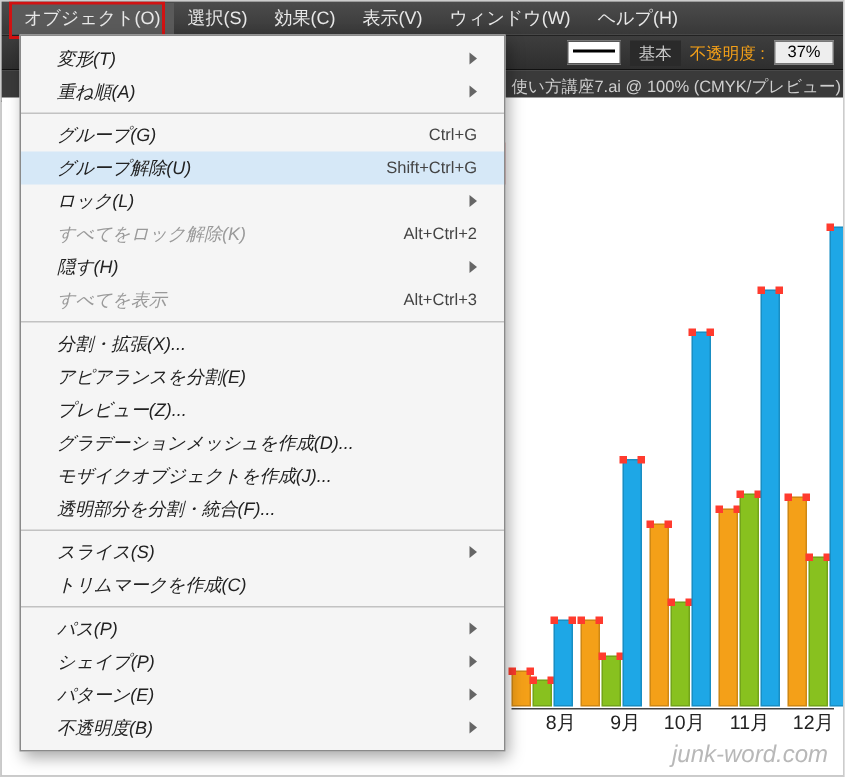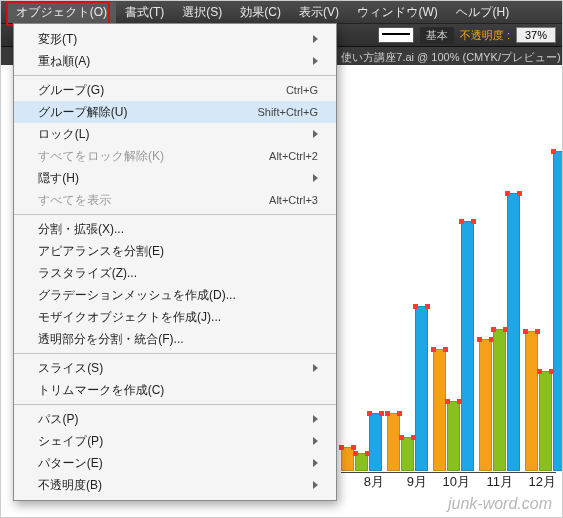--- a/index.html
+++ b/index.html
@@ -34,37 +34,36 @@
   .c-orange{background:#f4a018;}
   .c-green{background:#88c11f;}
   .c-blue{background:#1ea7e6;}
   .axis-labels{position:absolute;left:340px;right:6px;bottom:22px;height:22px;display:flex;}
   .axis-labels span{width:46px;text-align:right;font-size:13px;color:#222;}
   .axis-line{position:absolute;left:340px;right:6px;bottom:44px;border-top:1px solid #444;}
 
   
   .menu{position:absolute;top:22px;left:12px;width:322px;background:#f5f5f5;border:1px solid #8a8a8a;box-shadow:2px 4px 10px rgba(0,0,0,0.35);padding:4px 0;z-index:50;}
   .menu .row{display:flex;align-items:center;height:22px;padding:0 18px 0 24px;color:#222;white-space:nowrap;}
-  .menu .row .lbl{flex:1;}
+  .menu .row .lbl{flex:1;font-style:italic;}
   .menu .row .sc{color:#444;font-size:11px;}
   .menu .row.sub::after{content:"";border-left:5px solid #666;border-top:4px solid transparent;border-bottom:4px solid transparent;margin-left:auto;}
   .menu .row.dis{color:#9a9a9a;justify-content:flex-end;}
   .menu .row.hov{background:#d6e8f7;}
   .menu hr{border:none;border-top:1px solid #c2c2c2;margin:3px 0;}
   .hl{position:absolute;border:2px solid #d11212;pointer-events:none;}
 
   .watermark{position:absolute;right:10px;bottom:4px;color:#b8b8b8;font-size:16px;font-style:italic;}
 </style>
 </head>
 <body>
 <div class="root">
 
   <div class="menubar">
     <div class="mitem active">オブジェクト(O)</div>
-    <div class="mitem">書式(T)</div>
     <div class="mitem">選択(S)</div>
     <div class="mitem">効果(C)</div>
     <div class="mitem">表示(V)</div>
     <div class="mitem">ウィンドウ(W)</div>
     <div class="mitem">ヘルプ(H)</div>
   </div>
 
   <div class="ctrlbar">
     <div class="spacer"></div>
     <div class="sw"></div>
@@ -152,21 +151,21 @@
         <span class="sc">Alt+Ctrl+3</span>
       </div>
     <hr>
     <div class="row">
         <span class="lbl">分割・拡張(X)...</span>
       </div>
     <div class="row">
         <span class="lbl">アピアランスを分割(E)</span>
       </div>
     <div class="row">
-        <span class="lbl">ラスタライズ(Z)...</span>
+        <span class="lbl">プレビュー(Z)...</span>
       </div>
     <div class="row">
         <span class="lbl">グラデーションメッシュを作成(D)...</span>
       </div>
     <div class="row">
         <span class="lbl">モザイクオブジェクトを作成(J)...</span>
       </div>
     <div class="row">
         <span class="lbl">透明部分を分割・統合(F)...</span>
       </div>

